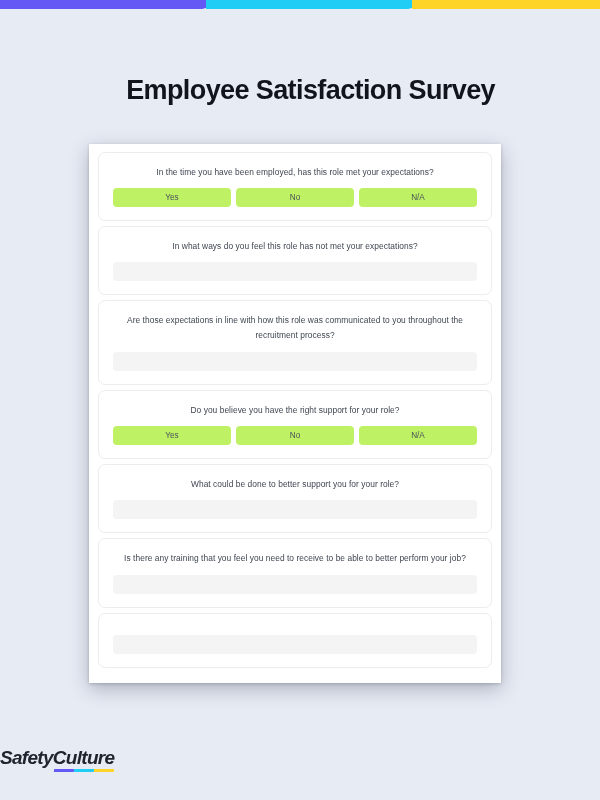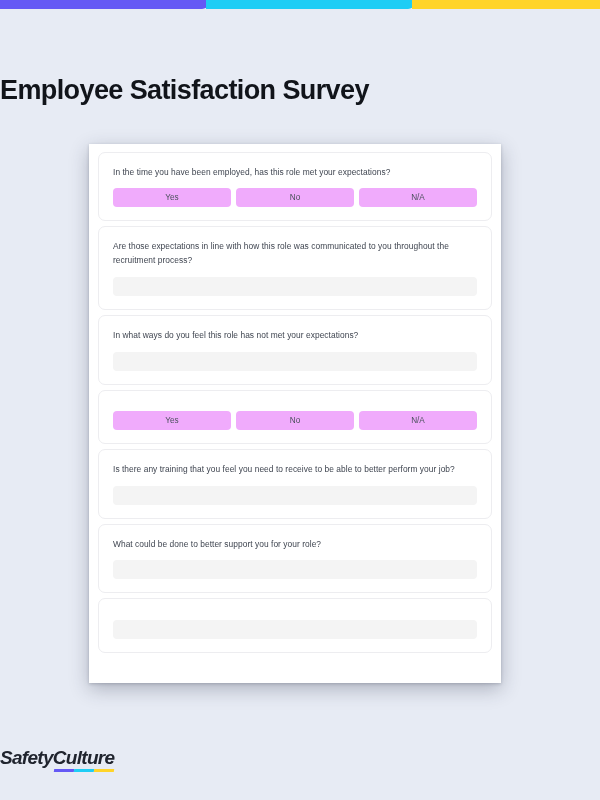--- a/index.html
+++ b/index.html
@@ -40,21 +40,21 @@
     background: #ffd429;
     margin-left: -2px;
   }
 
   
   .page-title {
     position: absolute;
     top: 57px;
     left: 0;
     width: 495px;
-    text-align: left;
+    text-align: right;
     font-size: 27px;
     font-weight: 700;
     letter-spacing: -0.6px;
     color: #11141a;
   }
 
   
   .sheet {
     position: absolute;
     left: 89px;
@@ -69,20 +69,21 @@
     overflow: hidden;
   }
 
   .q-card {
     background: #ffffff;
     border: 1px solid #ededf0;
     border-radius: 7px;
     box-sizing: border-box;
     padding: 12px 14px 13px 14px;
     margin-bottom: 5px;
+    text-align: center;
   }
   .q-card:last-child { margin-bottom: 0; }
 
   .q-text {
     font-size: 8.4px;
     line-height: 1.75;
     color: #3f4550;
     margin: 0 0 0 0;
     letter-spacing: 0.05px;
   }
@@ -97,21 +98,21 @@
 
   
   .choice-row {
     margin-top: 8px;
     display: flex;
     gap: 5px;
   }
   .choice-btn {
     flex: 1;
     height: 19px;
-    background: #f0abfc;
+    background: #bef264;
     border-radius: 4px;
     display: flex;
     align-items: center;
     justify-content: center;
     font-size: 8.2px;
     color: #4a505c;
   }
 
   
   .footer-logo {
@@ -163,44 +164,45 @@
   <div class="q-card">
     <p class="q-text">In the time you have been employed, has this role met your expectations?</p>
     <div class="choice-row">
       <div class="choice-btn">Yes</div>
       <div class="choice-btn">No</div>
       <div class="choice-btn">N/A</div>
     </div>
   </div>
 
   <div class="q-card">
+    <p class="q-text">In what ways do you feel this role has not met your expectations?</p>
+    <div class="answer-box"></div>
+  </div>
+
+  <div class="q-card">
     <p class="q-text">Are those expectations in line with how this role was communicated to you throughout the recruitment process?</p>
     <div class="answer-box"></div>
   </div>
 
   <div class="q-card">
-    <p class="q-text">In what ways do you feel this role has not met your expectations?</p>
-    <div class="answer-box"></div>
-  </div>
-
-  <div class="q-card">
+    <p class="q-text">Do you believe you have the right support for your role?</p>
     <div class="choice-row">
       <div class="choice-btn">Yes</div>
       <div class="choice-btn">No</div>
       <div class="choice-btn">N/A</div>
     </div>
   </div>
 
   <div class="q-card">
+    <p class="q-text">What could be done to better support you for your role?</p>
+    <div class="answer-box"></div>
+  </div>
+
+  <div class="q-card">
     <p class="q-text">Is there any training that you feel you need to receive to be able to better perform your job?</p>
-    <div class="answer-box"></div>
-  </div>
-
-  <div class="q-card">
-    <p class="q-text">What could be done to better support you for your role?</p>
     <div class="answer-box"></div>
   </div>
 
   <div class="q-card">
     <div class="answer-box"></div>
   </div>
 
 </div>
 
 <div class="footer-logo">

